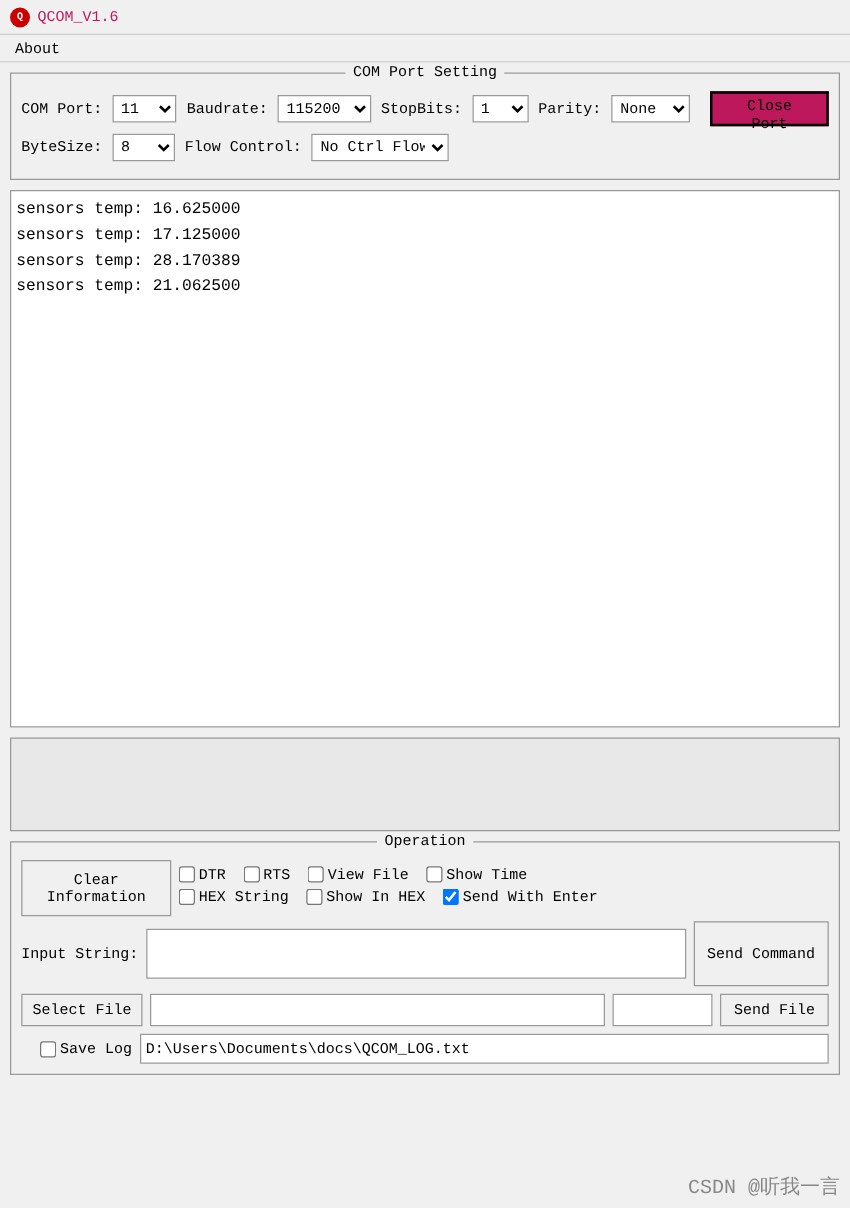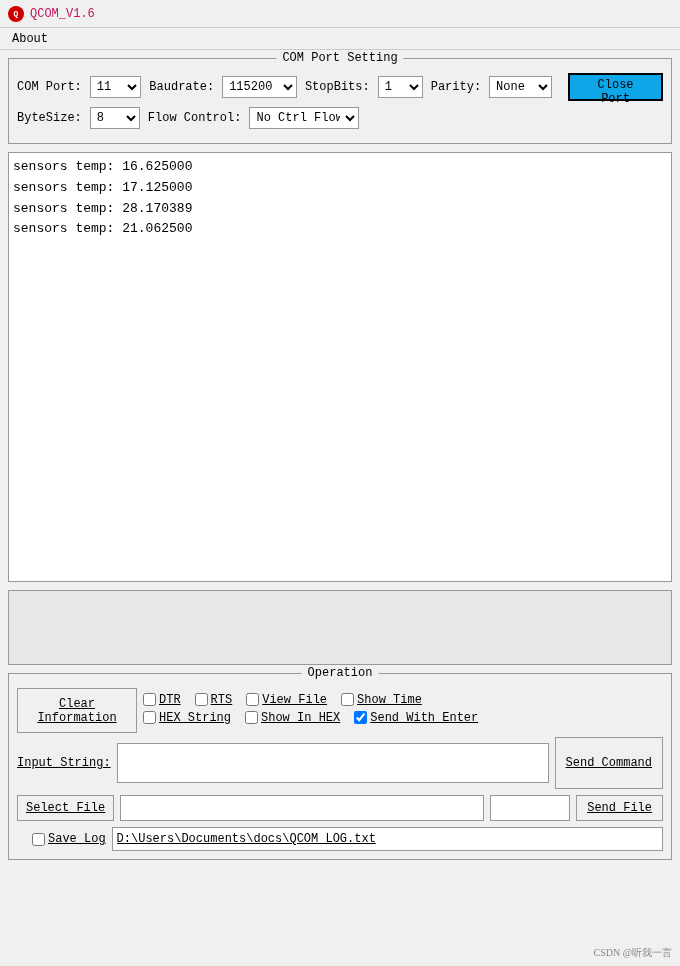--- a/index.html
+++ b/index.html
@@ -82,21 +82,21 @@
     .com-select {
       border: 1px solid #999;
       background: white;
       font-size: 12px;
       height: 22px;
       padding: 0 2px;
       font-family: 'Courier New', monospace;
     }
     .close-port-btn {
       border: 2px solid #000;
-      background: #0ea5e9;
+      background: #be185d;
       font-size: 12px;
       padding: 3px 12px;
       cursor: pointer;
       font-family: 'Courier New', monospace;
       height: 28px;
     }
 
     
     .serial-output-area {
       border: 1px solid #999;
@@ -121,21 +121,20 @@
       margin-bottom: 8px;
     }
 
     
     .operation-box {
       border: 1px solid #999;
       position: relative;
       padding: 8px;
       padding-top: 14px;
       background: #f0f0f0;
-      text-decoration: underline;
     }
     .operation-legend {
       position: absolute;
       top: -8px;
       left: 50%;
       transform: translateX(-50%);
       background: #f0f0f0;
       padding: 0 6px;
       font-size: 12px;
     }
@@ -261,23 +260,23 @@
       background: white;
       height: 24px;
       font-size: 12px;
       font-family: 'Courier New', monospace;
       padding: 2px 4px;
     }
     .watermark {
       position: fixed;
       bottom: 6px;
       right: 8px;
-      font-size: 10px;
+      font-size: 16px;
       color: #888;
-      font-family: Liberation Serif, serif;
+      font-family: Liberation Mono, monospace;
     }
     select {
       font-family: 'Courier New', monospace;
     }
   </style>
 </head>
 <body>
 
 <div id="title-bar">
   <div class="logo">

